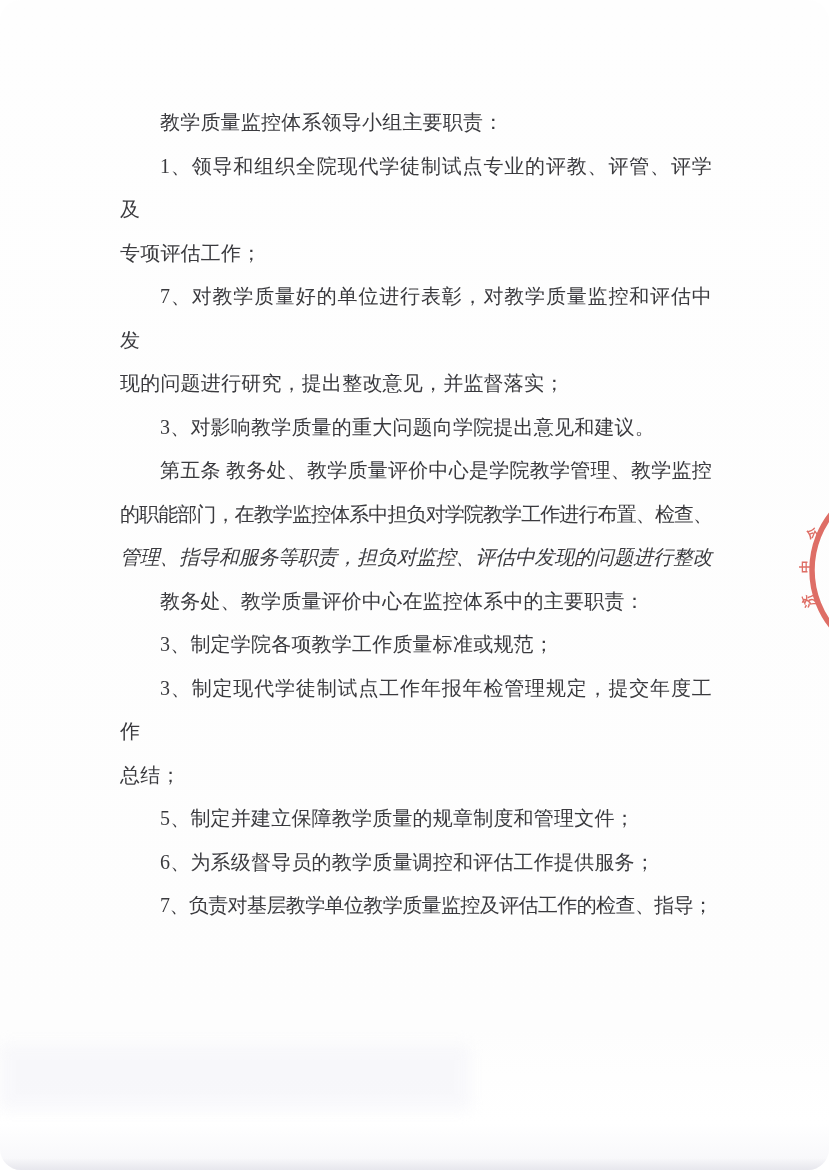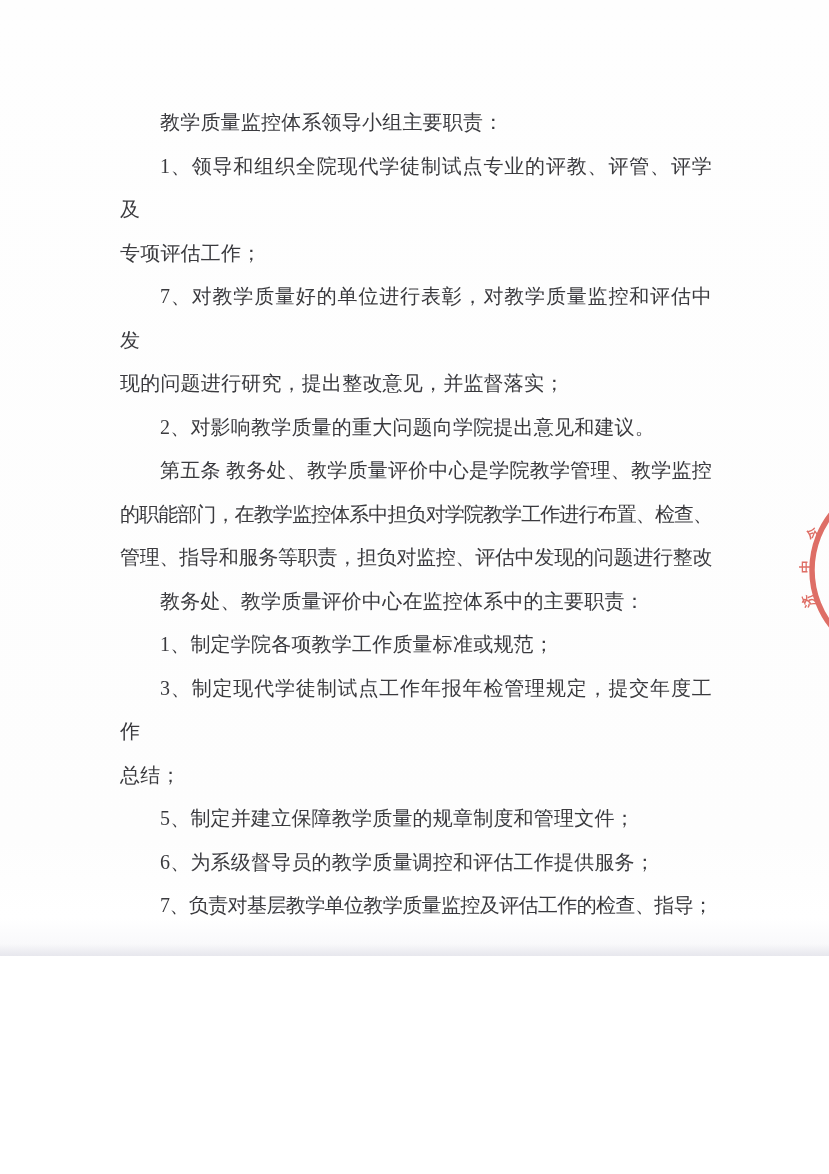--- a/index.html
+++ b/index.html
@@ -3,24 +3,25 @@
 <meta charset="utf-8">
 <style>
   html, body {
     margin: 0;
     padding: 0;
     background: #ffffff;
   }
   .page {
     position: relative;
     width: 829px;
-    height: 956px;
+    height: 1170px;
     background: linear-gradient(180deg, #fefefe 0%, #fdfdfd 88%, #ffffff 96%, #f6f6f9 100%);
     overflow: hidden;
     font-family: "Liberation Serif", "DejaVu Serif", serif;
+    border-radius: 21px;
   }
   .body-text {
     position: absolute;
     left: 120px;
     top: 101px;
     width: 592px;
     color: #3a3a3e;
     font-size: 20px;
     line-height: 43.5px;
   }
@@ -28,21 +29,21 @@
     margin: 0;
     padding: 0;
     text-align: left;
     letter-spacing: 0.2px;
   }
   .indent { text-indent: 40px; }
   .fill {
     text-align: justify;
     text-align-last: justify;
   }
-  .t05 { letter-spacing: -0.5px; }
+  .t05 { letter-spacing: -0.5px; font-style: italic; }
   .t1  { letter-spacing: -1.1px; }
   
   .smudge {
     position: absolute;
     left: 0;
     top: 1044px;
     width: 470px;
     height: 66px;
     background: #f2f2f8;
     opacity: 0.5;
@@ -78,26 +79,26 @@
 <body>
 
 <div class="page">
 
   <div class="body-text">
     <p class="ln indent">教学质量监控体系领导小组主要职责：</p>
     <p class="ln indent fill">1、领导和组织全院现代学徒制试点专业的评教、评管、评学及</p>
     <p class="ln">专项评估工作；</p>
     <p class="ln indent fill">7、对教学质量好的单位进行表彰，对教学质量监控和评估中发</p>
     <p class="ln">现的问题进行研究，提出整改意见，并监督落实；</p>
-    <p class="ln indent">2、对影响教学质量的重大问题向学院提出意见和建议。</p>
+    <p class="ln indent">3、对影响教学质量的重大问题向学院提出意见和建议。</p>
     <p class="ln indent fill">第五条 教务处、教学质量评价中心是学院教学管理、教学监控</p>
     <p class="ln fill t1">的职能部门，在教学监控体系中担负对学院教学工作进行布置、检查、</p>
     <p class="ln fill t05">管理、指导和服务等职责，担负对监控、评估中发现的问题进行整改</p>
     <p class="ln indent">教务处、教学质量评价中心在监控体系中的主要职责：</p>
-    <p class="ln indent">1、制定学院各项教学工作质量标准或规范；</p>
+    <p class="ln indent">3、制定学院各项教学工作质量标准或规范；</p>
     <p class="ln indent fill">3、制定现代学徒制试点工作年报年检管理规定，提交年度工作</p>
     <p class="ln">总结；</p>
     <p class="ln indent">5、制定并建立保障教学质量的规章制度和管理文件；</p>
     <p class="ln indent">6、为系级督导员的教学质量调控和评估工作提供服务；</p>
     <p class="ln indent fill t1">7、负责对基层教学单位教学质量监控及评估工作的检查、指导；</p>
 
   </div>
 
   <svg class="stamp" viewBox="0 0 32 132" xmlns="http://www.w3.org/2000/svg">
     <circle cx="106" cy="67" r="91" fill="none" stroke-width="5.5" stroke="#d9564c"></circle>

